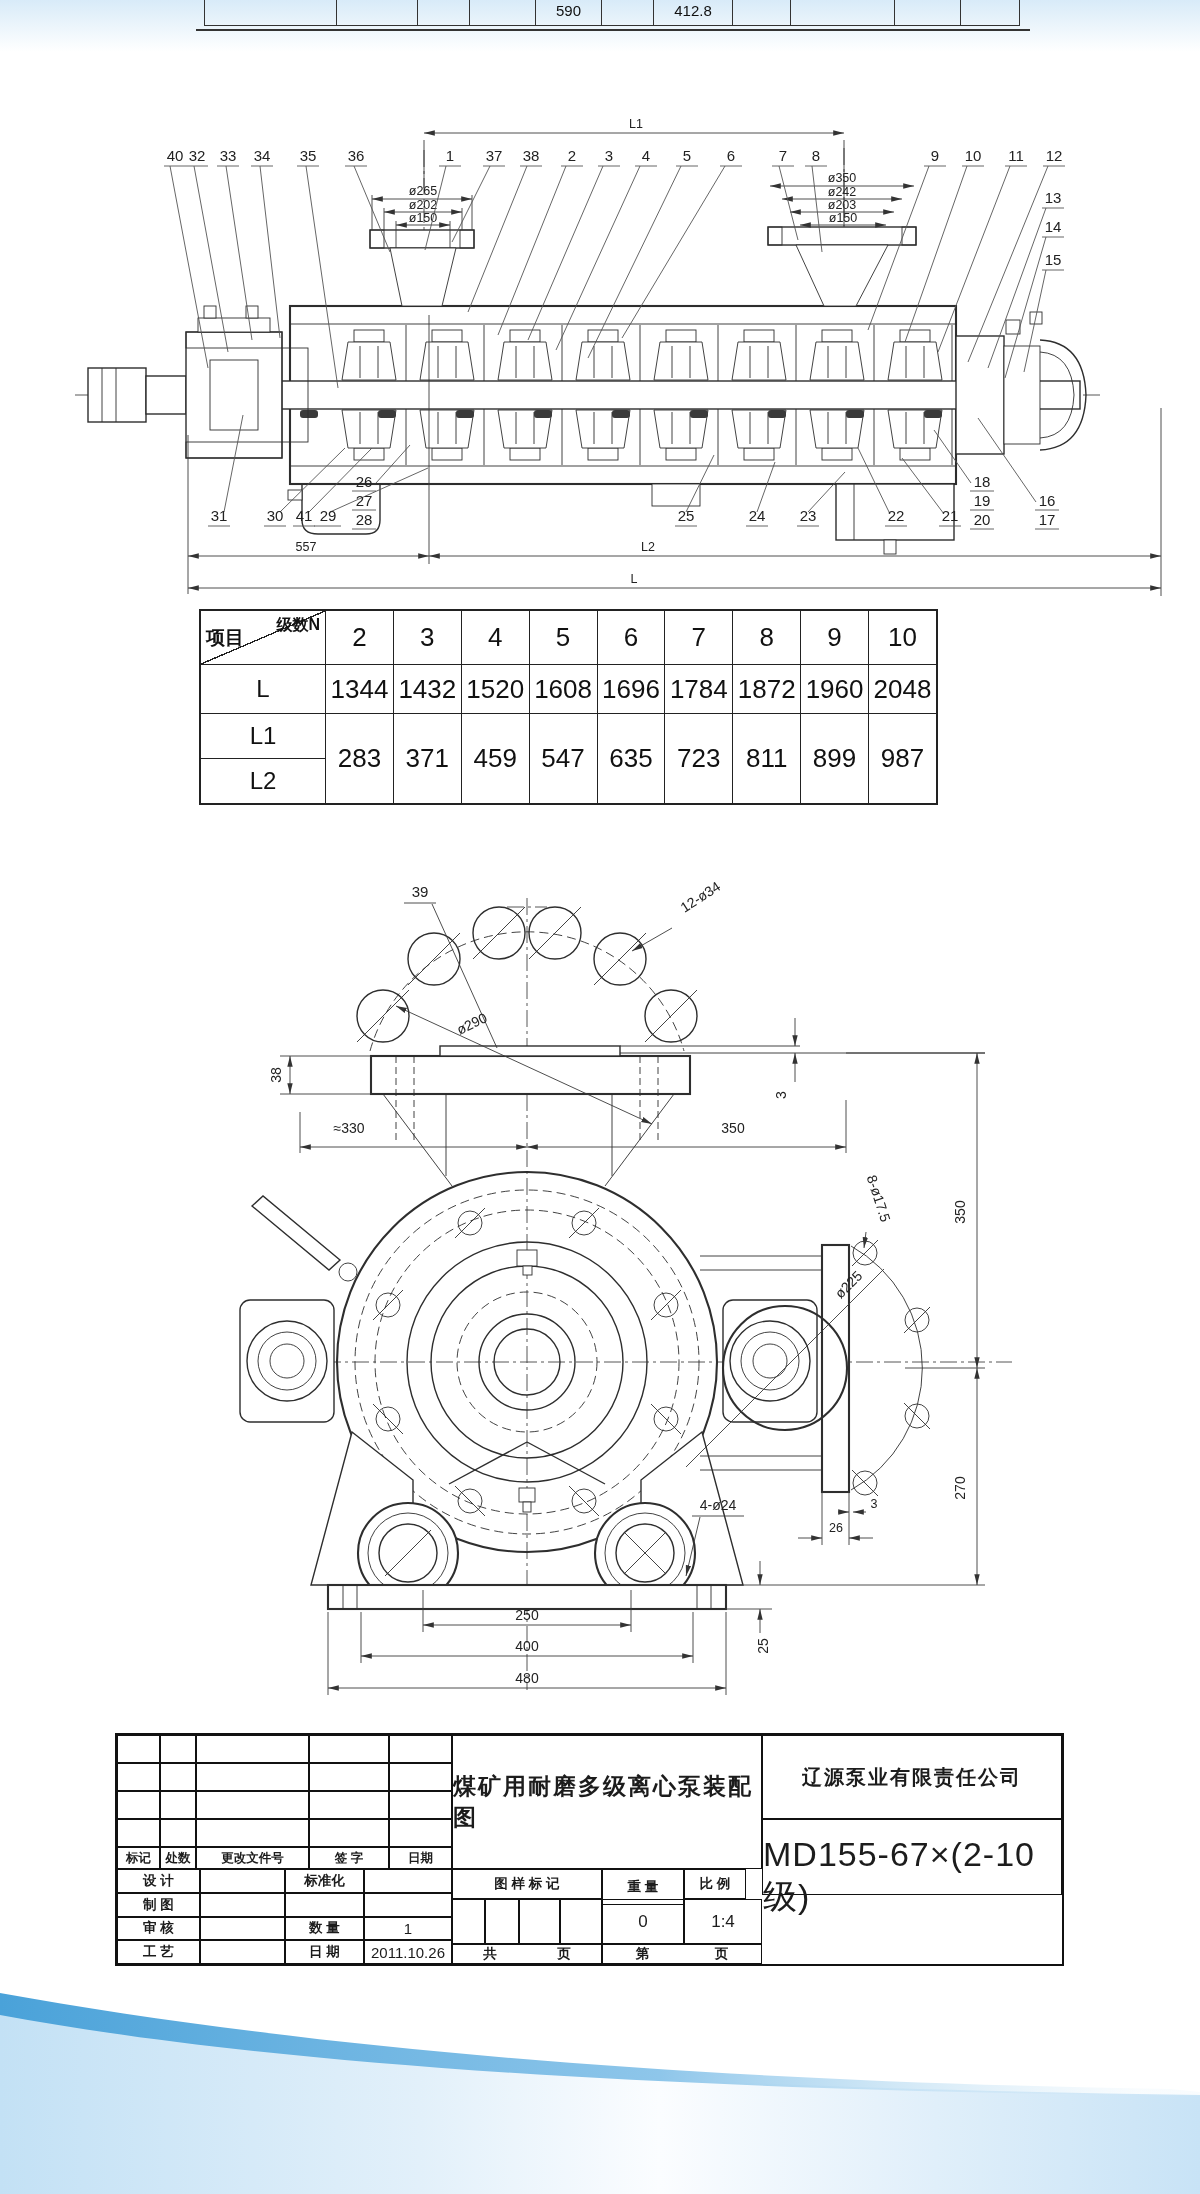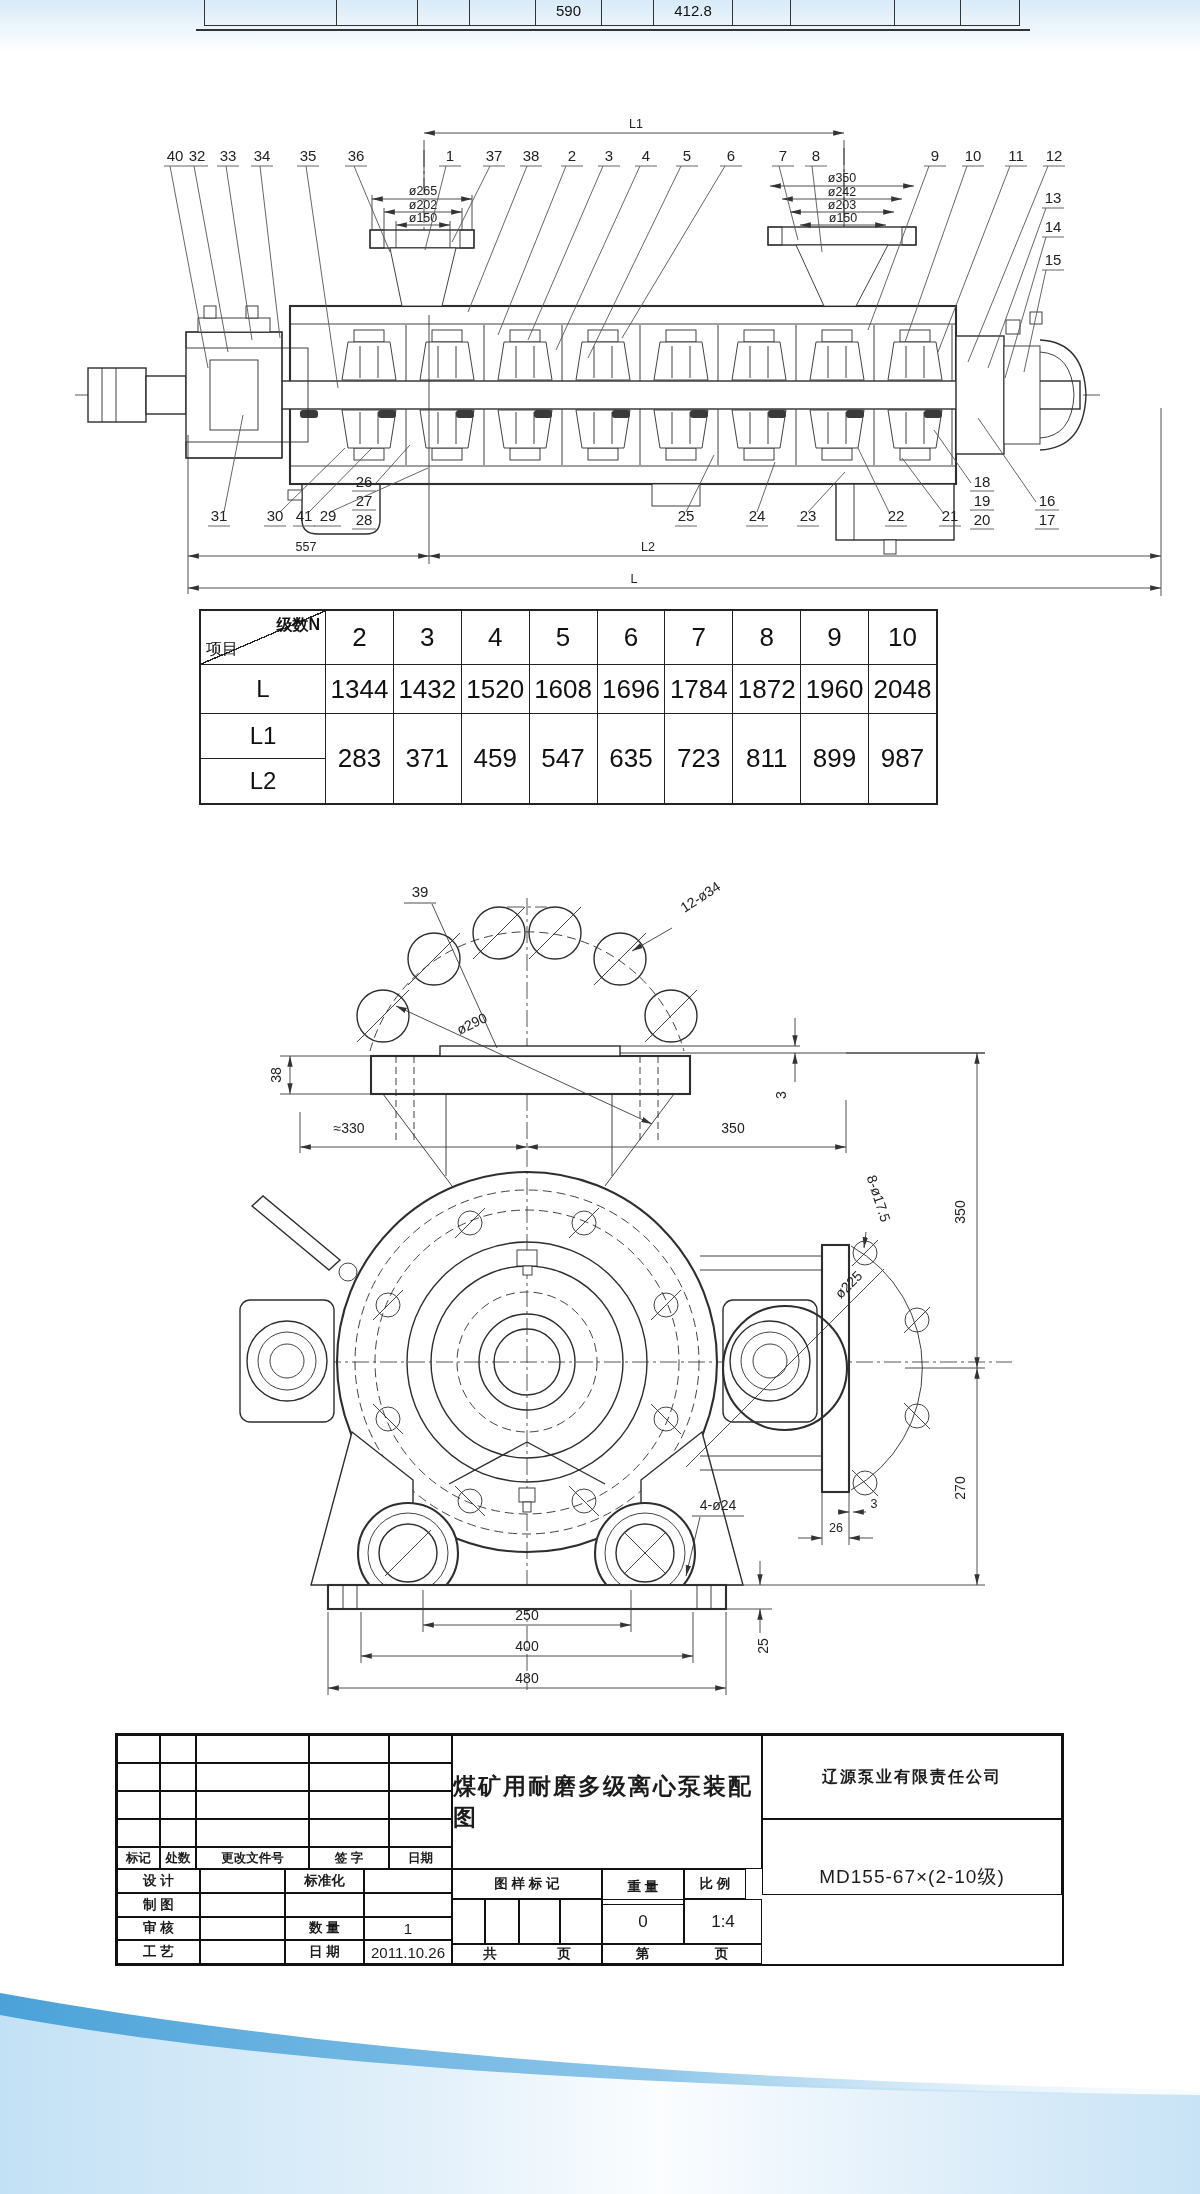--- a/index.html
+++ b/index.html
@@ -20,35 +20,35 @@
   #stagetable table{border-collapse:collapse;table-layout:fixed;width:737px;}
   #stagetable td,#stagetable th{border:1.6px solid #222;text-align:center;vertical-align:middle;
       font-weight:normal;color:#111;padding:0;}
   #stagetable{outline:1px solid #222;}
   .st-stage{font-size:26px;height:53px;}
   .st-num{font-size:26px;}
   .st-lab{font-size:24px;}
   #diagcell{position:relative;width:124px;height:53px;
      background:linear-gradient(to bottom right, transparent 49.3%, #222 49.3%, #222 50.7%, transparent 50.7%);}
   #diagcell .ctop{position:absolute;right:5px;top:4px;font-size:16px;font-weight:bold;}
-  #diagcell .cbot{position:absolute;left:5px;bottom:4px;font-size:16px;font-weight:normal;}
+  #diagcell .cbot{position:absolute;left:5px;bottom:13px;font-size:19px;font-weight:bold;}
   
   #tblock{left:115px;top:1733px;width:945px;height:229px;border:2.5px solid #111;box-sizing:content-box;}
   .cell{position:absolute;box-sizing:border-box;border:1.2px solid #111;
         display:flex;align-items:center;justify-content:center;background:transparent;}
   .grid5{position:absolute;display:grid;grid-template-columns:43px 36px 113px 80px 63px;}
   .grid4{position:absolute;display:grid;grid-template-columns:83px 85px 79px 88px;}
   .gc{box-sizing:border-box;border:1.1px solid #111;display:flex;align-items:center;justify-content:center;
       font-style:normal;}
   .hdr12{font-size:12.5px;font-weight:bold;}
   .lab13{font-size:13.5px;font-weight:bold;}
   .val15{font-size:15px;}
   #tb-title{font-size:23px;font-weight:bold;letter-spacing:2px;}
-  #tb-company{font-size:16px;font-weight:bold;letter-spacing:2px;}
-  #tb-model,#tb-number{font-size:19px;letter-spacing:1px;margin-top:40px;}
+  #tb-company{font-size:20px;font-weight:bold;letter-spacing:2px;}
+  #tb-model,#tb-number{font-size:34px;letter-spacing:1px;margin-top:40px;}
   .pages{justify-content:space-around;font-size:13.5px;font-weight:bold;}
   
   svg{position:absolute;overflow:visible;}
   .ln{stroke:#2e2e2e;stroke-width:1.4;fill:none;}
   .ln2{stroke-width:2.1;}
   .thin{stroke-width:0.9;}
   .wh{fill:#fff;}
   .dash{stroke-dasharray:9 5;}
   .cl{stroke:#444;stroke-width:0.9;fill:none;stroke-dasharray:17 4 3 4;}
   .dim{stroke:#3a3a3a;stroke-width:0.9;fill:none;}

